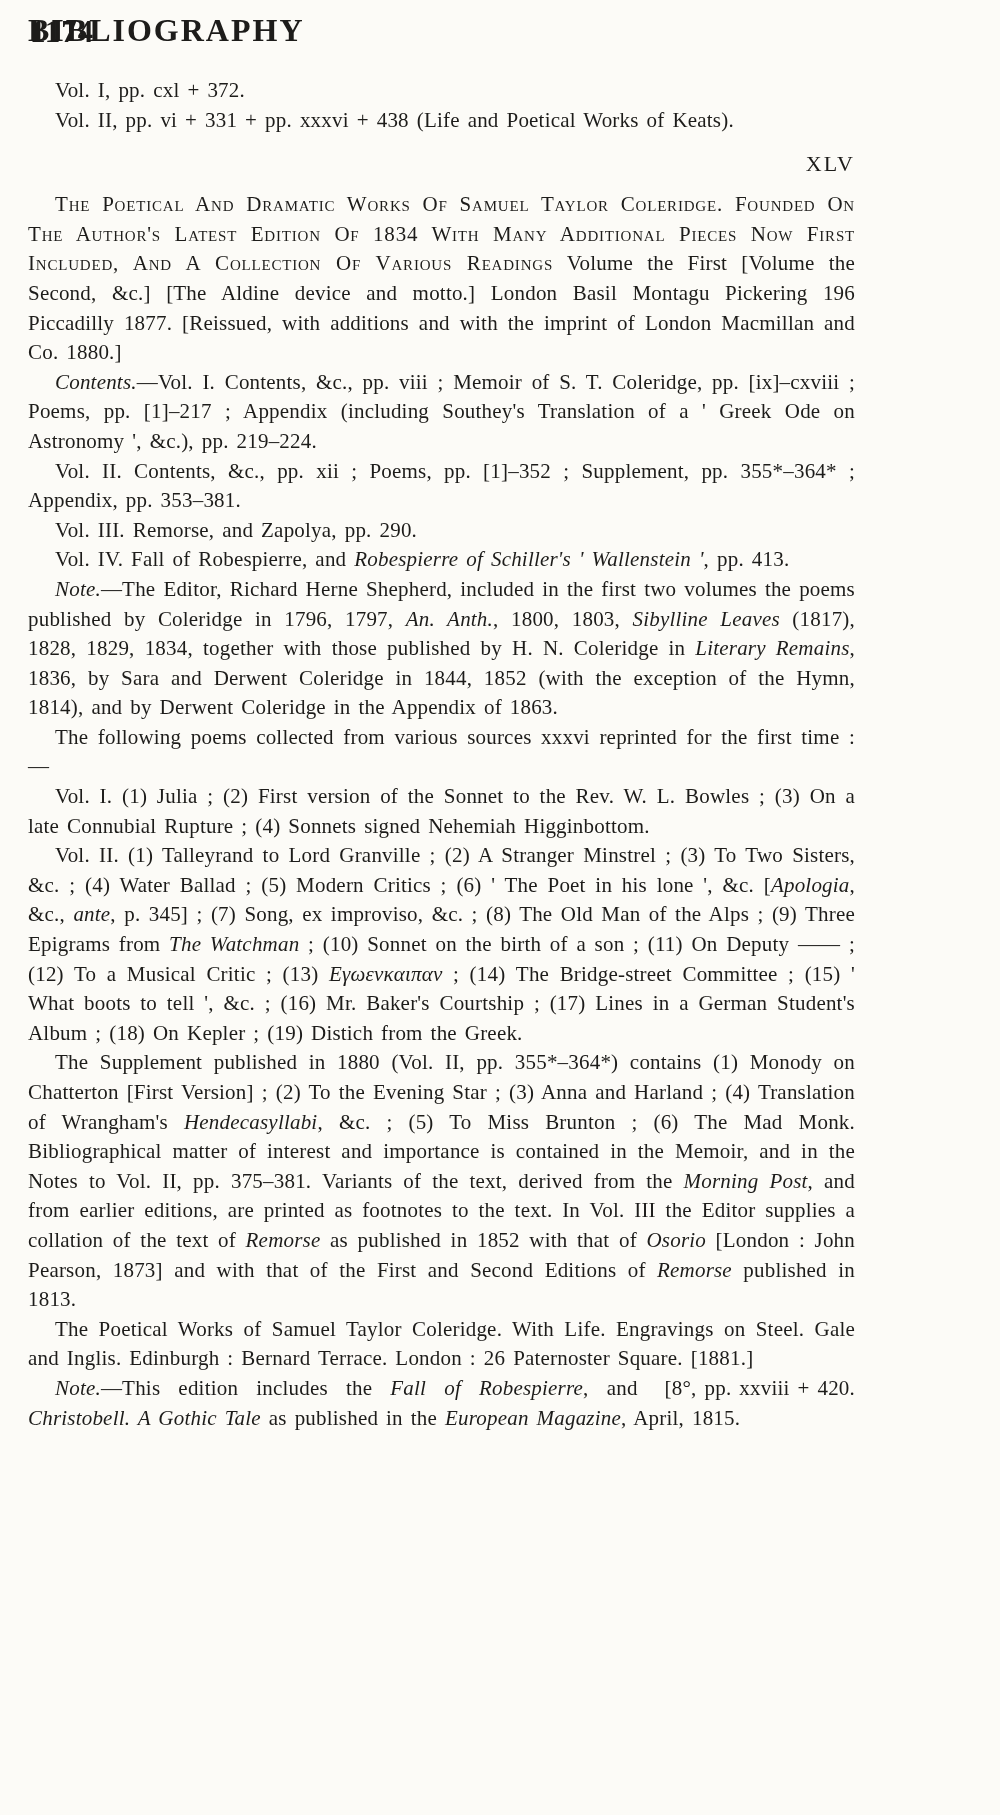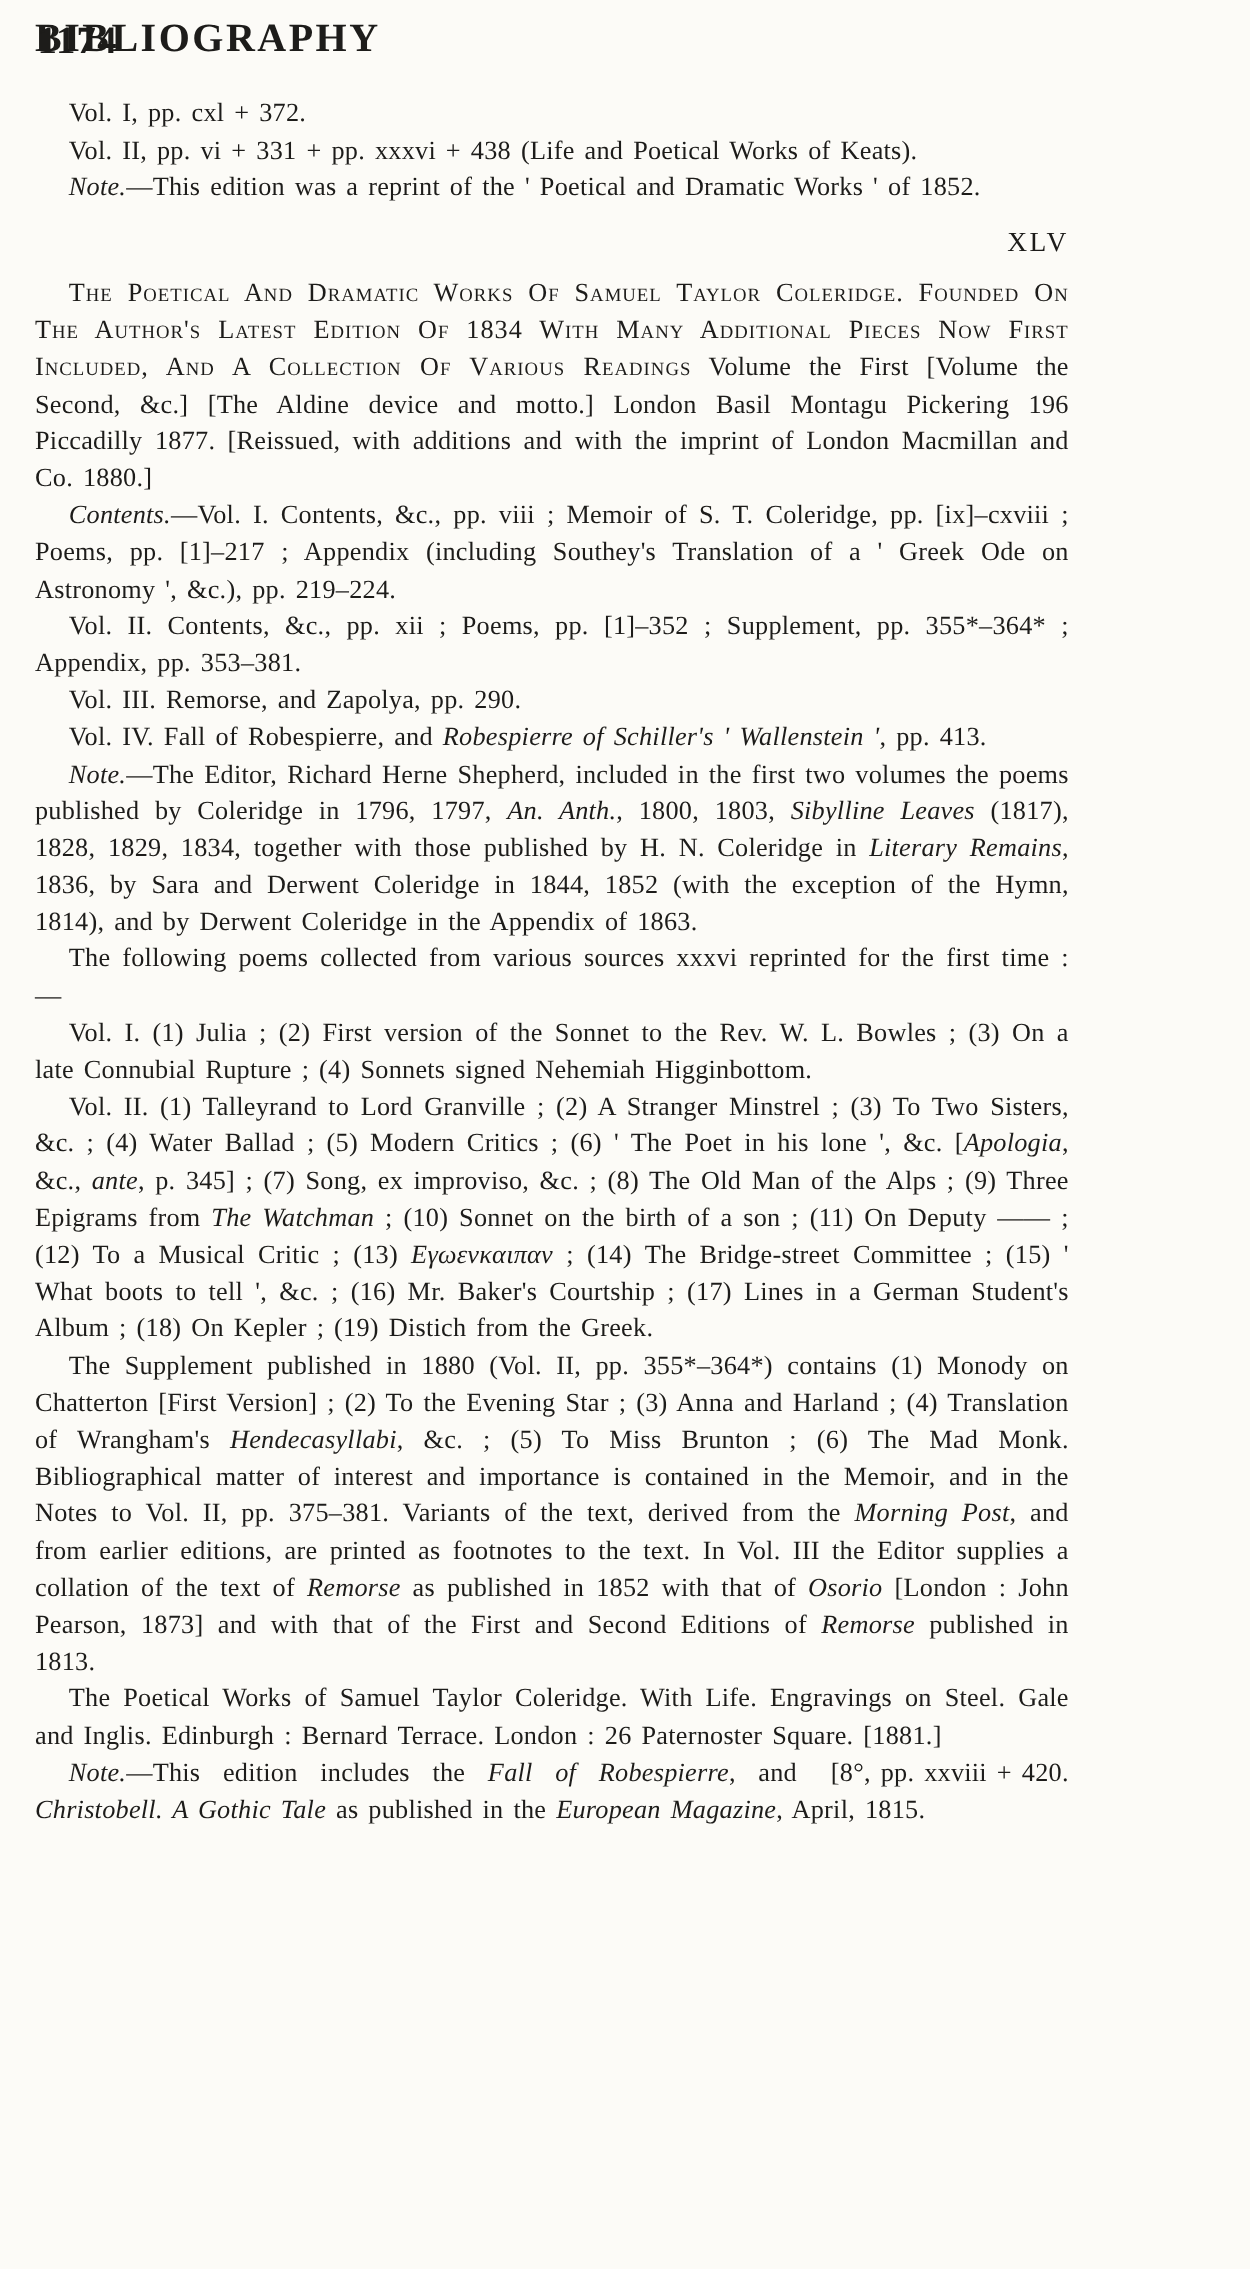--- a/index.html
+++ b/index.html
@@ -49,21 +49,20 @@
 <body>
 
 <div class="page">
   <header class="page-header">
     <span class="page-number">1174</span>
     <h1 class="running-title">BIBLIOGRAPHY</h1>
   </header>
   <main class="page-body" id="page-body">
       <p class="para"><span class="seg-normal">Vol. I, pp. cxl + 372.</span></p>
       <p class="para"><span class="seg-normal">Vol. II, pp. vi + 331 + pp. xxxvi + 438 (Life and Poetical Works of Keats).</span></p>
-      <p class="para"><span class="seg-italic">Note.</span><span class="seg-normal">—This edition was a reprint of the ' Poetical and Dramatic Works ' of 1852.</span></p>
       <h2 class="section-heading">XLV</h2>
       <p class="para"><span class="seg-smallcaps">The Poetical And Dramatic Works Of Samuel Taylor Coleridge. Founded On The Author's Latest Edition Of 1834 With Many Additional Pieces Now First Included, And A Collection Of Various Readings</span><span class="seg-normal"> Volume the First [Volume the Second, &amp;c.] [The Aldine device and motto.] London Basil Montagu Pickering 196 Piccadilly 1877.  [Reissued, with additions and with the imprint of London Macmillan and Co. 1880.]</span></p>
       <p class="para"><span class="seg-italic">Contents.</span><span class="seg-normal">—Vol. I.  Contents, &amp;c., pp. viii ;  Memoir of S. T. Coleridge, pp. [ix]–cxviii ;  Poems, pp. [1]–217 ;  Appendix (including Southey's Translation of a ' Greek Ode on Astronomy ', &amp;c.), pp. 219–224.</span></p>
       <p class="para"><span class="seg-normal">Vol. II.  Contents, &amp;c., pp. xii ;  Poems, pp. [1]–352 ;  Supplement, pp. 355*–364* ;  Appendix, pp. 353–381.</span></p>
       <p class="para"><span class="seg-normal">Vol. III.  Remorse, and Zapolya, pp. 290.</span></p>
       <p class="para"><span class="seg-normal">Vol. IV.  Fall of Robespierre, and </span><span class="seg-italic">Robespierre of Schiller's ' Wallenstein '</span><span class="seg-normal">, pp. 413.</span></p>
       <p class="para"><span class="seg-italic">Note.</span><span class="seg-normal">—The Editor, Richard Herne Shepherd, included in the first two volumes the poems published by Coleridge in 1796, 1797, </span><span class="seg-italic">An. Anth.</span><span class="seg-normal">, 1800, 1803, </span><span class="seg-italic">Sibylline Leaves</span><span class="seg-normal"> (1817), 1828, 1829, 1834, together with those published by H. N. Coleridge in </span><span class="seg-italic">Literary Remains</span><span class="seg-normal">, 1836, by Sara and Derwent Coleridge in 1844, 1852 (with the exception of the Hymn, 1814), and by Derwent Coleridge in the Appendix of 1863.</span></p>
       <p class="para"><span class="seg-normal">The following poems collected from various sources xxxvi reprinted for the first time :—</span></p>
       <p class="para"><span class="seg-normal">Vol. I.  (1) Julia ;  (2) First version of the Sonnet to the Rev. W. L. Bowles ;  (3) On a late Connubial Rupture ;  (4) Sonnets signed Nehemiah Higginbottom.</span></p>
       <p class="para"><span class="seg-normal">Vol. II.  (1) Talleyrand to Lord Granville ;  (2) A Stranger Minstrel ; (3) To Two Sisters, &amp;c. ;  (4) Water Ballad ;  (5) Modern Critics ;  (6) ' The Poet in his lone ', &amp;c. [</span><span class="seg-italic">Apologia</span><span class="seg-normal">, &amp;c., </span><span class="seg-italic">ante</span><span class="seg-normal">, p. 345] ;  (7) Song, ex improviso, &amp;c. ;  (8) The Old Man of the Alps ;  (9) Three Epigrams from </span><span class="seg-italic">The Watchman</span><span class="seg-normal"> ;  (10) Sonnet on the birth of a son ;  (11) On Deputy —— ;  (12) To a Musical Critic ;  (13) </span><span class="seg-italic">Εγωενκαιπαν</span><span class="seg-normal"> ;  (14) The Bridge-street Committee ;  (15) ' What boots to tell ', &amp;c. ;  (16) Mr. Baker's Courtship ;  (17) Lines in a German Student's Album ;  (18) On Kepler ;  (19) Distich from the Greek.</span></p>

